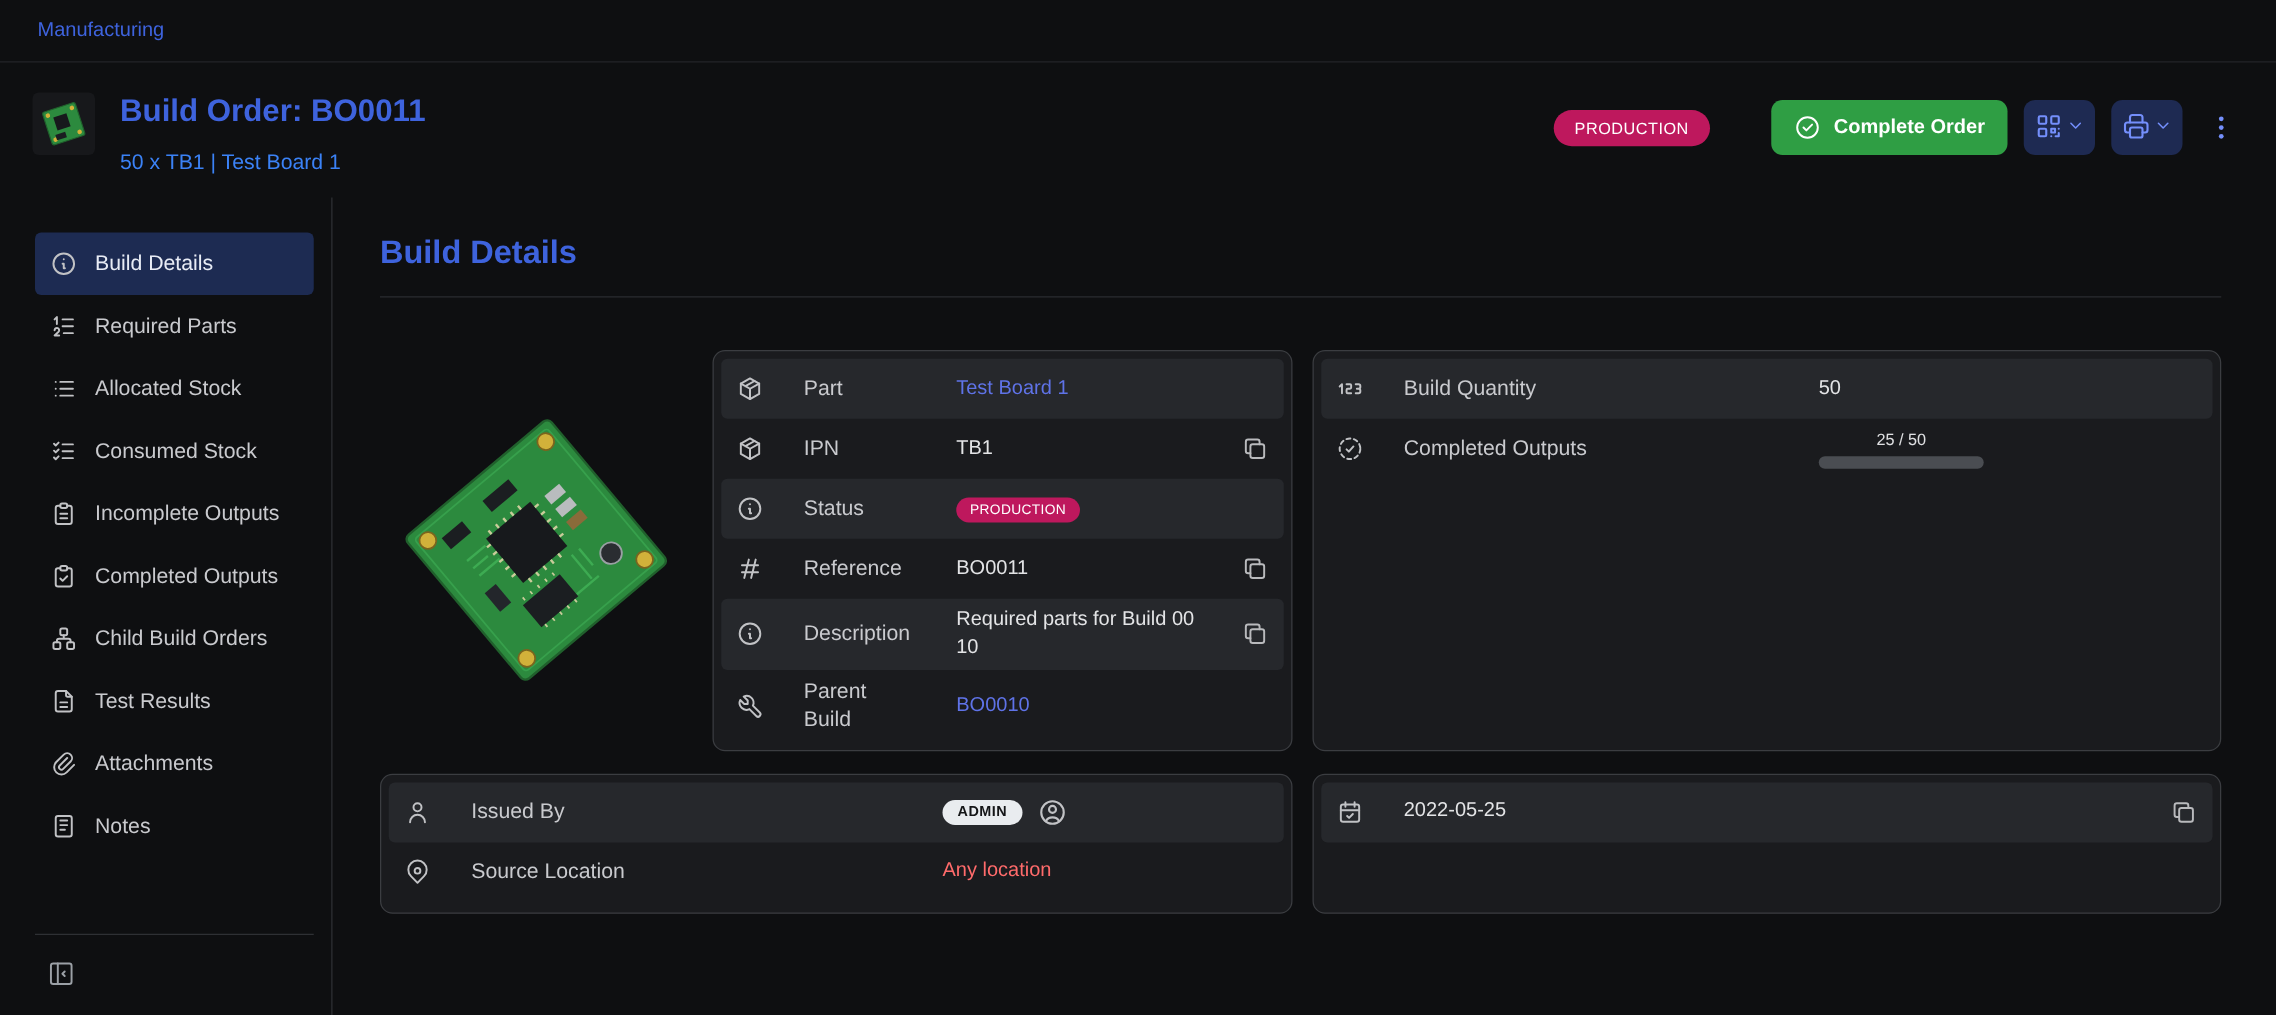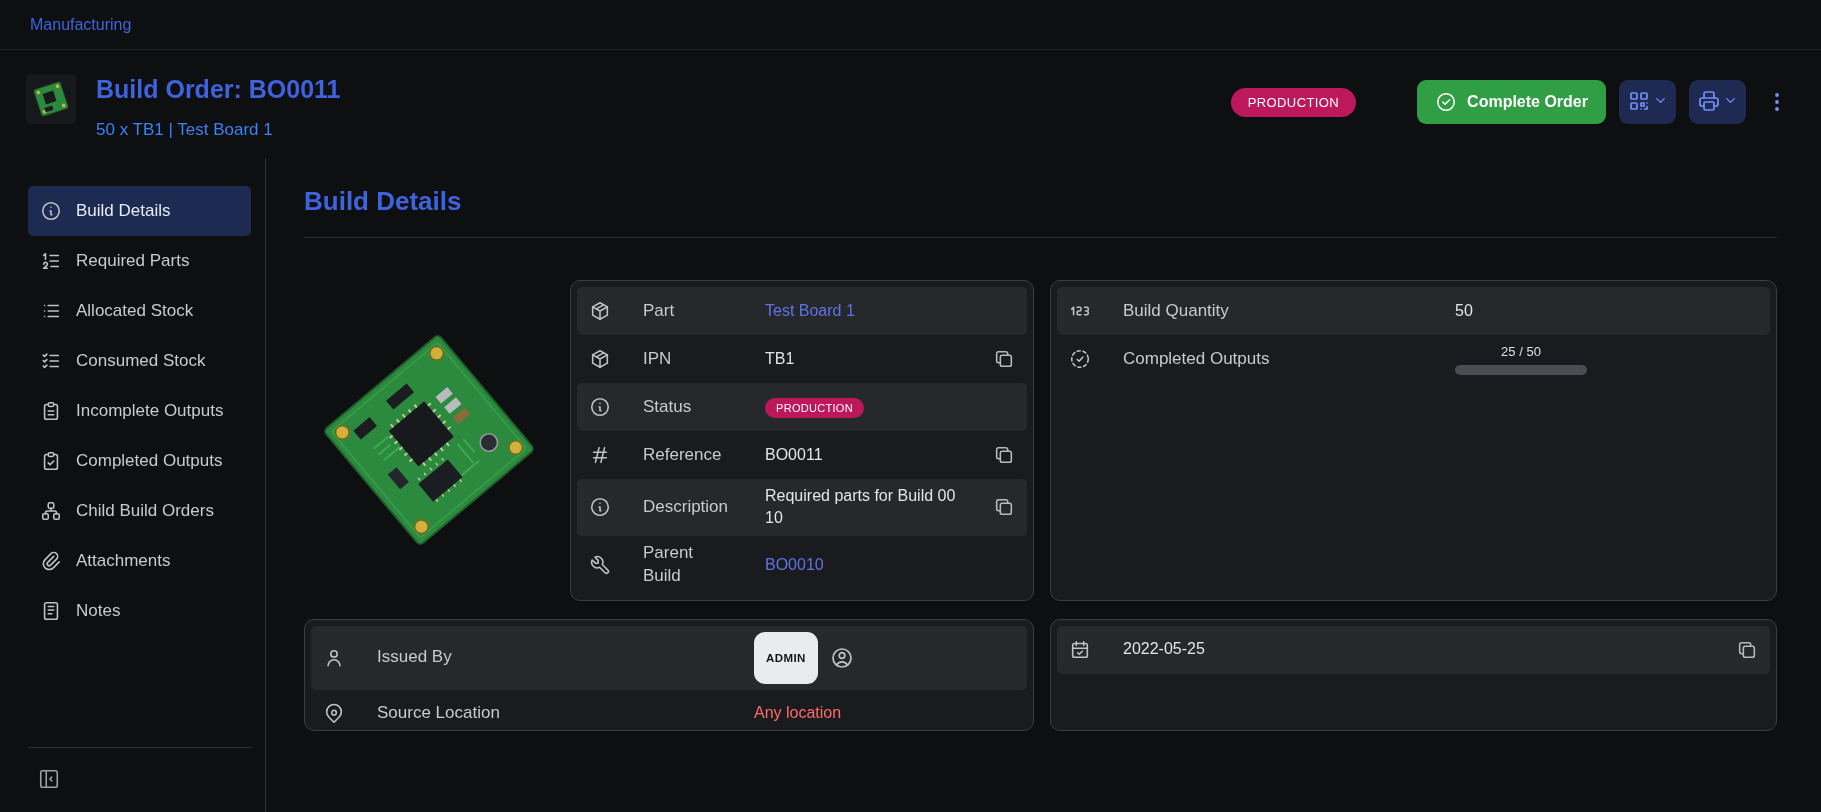--- a/index.html
+++ b/index.html
@@ -13,21 +13,21 @@
 
   
   .header{flex:none;display:flex;justify-content:space-between;align-items:flex-start;padding:24px 30px 18px 26px}
   .header-left{display:flex;gap:20px;align-items:flex-start}
   .thumb{width:50px;height:50px;border-radius:5px;background:#17181b;display:flex;align-items:center;justify-content:center;cursor:pointer;overflow:hidden}
   .page-title{color:#3e63dd;font-size:25px;font-weight:bold;line-height:30px}
   .page-subtitle{color:#3b82f6;font-size:17px;margin-top:16px}
   .header-right{display:flex;align-items:center;gap:13px;padding-top:6px}
   .status-pill{background:#be185d;color:#fff;font-weight:normal;font-size:13px;letter-spacing:.4px;padding:7px 17px;border-radius:16px;white-space:nowrap}
   .status-pill.small{font-size:11px;padding:4px 11px;border-radius:11px;letter-spacing:.3px}
-  .btn-complete{display:flex;align-items:center;gap:10px;background:#2f9e44;color:#fff;font-weight:bold;font-size:16px;border:none;border-radius:9px;padding:0 18px;height:44px;cursor:pointer;margin-left:48px;font-family:inherit}
+  .btn-complete{display:flex;align-items:center;gap:10px;background:#2f9e44;color:#fff;font-weight:bold;font-size:16px;border:none;border-radius:9px;padding:0 18px;height:44px;cursor:pointer;margin-left:36px;font-family:inherit}
   .btn-split{display:flex;align-items:center;gap:2px;background:#1e2a52;border:none;border-radius:9px;height:44px;padding:0 8px;cursor:pointer}
   .btn-split svg{stroke:#748ffc}
   .btn-dots{background:none;border:none;cursor:pointer;padding:2px;margin-left:4px;display:flex}
   .dotsvg{fill:#748ffc;stroke:none}
 
   
   .body{flex:1;display:flex;min-height:0}
   .sidebar{width:266px;flex:none;border-right:1px solid #2e3034;padding:28px 14px 18px 28px;display:flex;flex-direction:column}
   .side-item{display:flex;align-items:center;gap:14px;padding:14px 12px;border-radius:5px;font-size:17px;color:#c9cace;cursor:pointer;white-space:nowrap}
   .side-item.active{background:#1d2b52;color:#e8ecf5}
@@ -62,21 +62,21 @@
   .rvalue.wrap{max-width:200px;word-break:break-all}
   .copy-btn{background:none;border:none;cursor:pointer;padding:0;margin-left:auto;display:flex}
   .copy-btn svg{stroke:#b9babd}
 
   .progress-wrap{display:flex;flex-direction:column;width:132px}
   .progress-text{font-size:13px;color:#dfe0e2;text-align:center;margin-bottom:4px}
   .progress-track{height:10px;border-radius:5px;background:#4a4d52;overflow:hidden}
   .progress-fill{height:100%;background:#f76707}
 
   .issued-value{display:flex;align-items:center;gap:12px;flex:1 1 0}
-  .admin-pill{background:#e9ecef;color:#141517;font-weight:bold;font-size:11.5px;letter-spacing:.4px;padding:20px 12px;border-radius:11px}
+  .admin-pill{background:#e9ecef;color:#141517;font-weight:bold;font-size:11.5px;letter-spacing:.4px;padding:4px 12px;border-radius:11px}
 
   .svgi{width:22px;height:22px;stroke:#c1c2c5;fill:none;stroke-width:1.7;stroke-linecap:round;stroke-linejoin:round}
   .svgi.big{width:24px;height:24px}
   .svgi.white{stroke:#fff}
   .chev{width:15px;height:15px;fill:none;stroke-width:2;stroke-linecap:round;stroke-linejoin:round}
 </style>
 </head>
 <body>
 
 <div class="page">
@@ -214,20 +214,30 @@
       <div class="side-item">
         <span class="ricon">
             <svg class="svgi" viewBox="0 0 24 24">
               <rect x="3" y="15" width="6" height="6" rx="1.5"></rect>
               <rect x="15" y="15" width="6" height="6" rx="1.5"></rect>
               <rect x="9" y="3" width="6" height="6" rx="1.5"></rect>
               <path d="M6 15v-1a2 2 0 0 1 2-2h8a2 2 0 0 1 2 2v1M12 9v3"></path>
             </svg>
           </span>
         <span>Child Build Orders</span>
+      </div>
+      <div class="side-item">
+        <span class="ricon">
+            <svg class="svgi" viewBox="0 0 24 24">
+              <path d="M14 3v4a1 1 0 0 0 1 1h4"></path>
+              <path d="M17 21H7a2 2 0 0 1-2-2V5a2 2 0 0 1 2-2h7l5 5v11a2 2 0 0 1-2 2z"></path>
+              <path d="M9 13h6M9 17h6"></path>
+            </svg>
+          </span>
+        <span>Test Results</span>
       </div>
       <div class="side-item">
         <span class="ricon">
             <svg class="svgi" viewBox="0 0 24 24">
               <path d="M15 7l-6.5 6.5a1.5 1.5 0 0 0 3 3l6.5-6.5a3 3 0 0 0-6-6l-6.5 6.5a4.5 4.5 0 0 0 9 9L21 13"></path>
             </svg>
           </span>
         <span>Attachments</span>
       </div>
       <div class="side-item">

